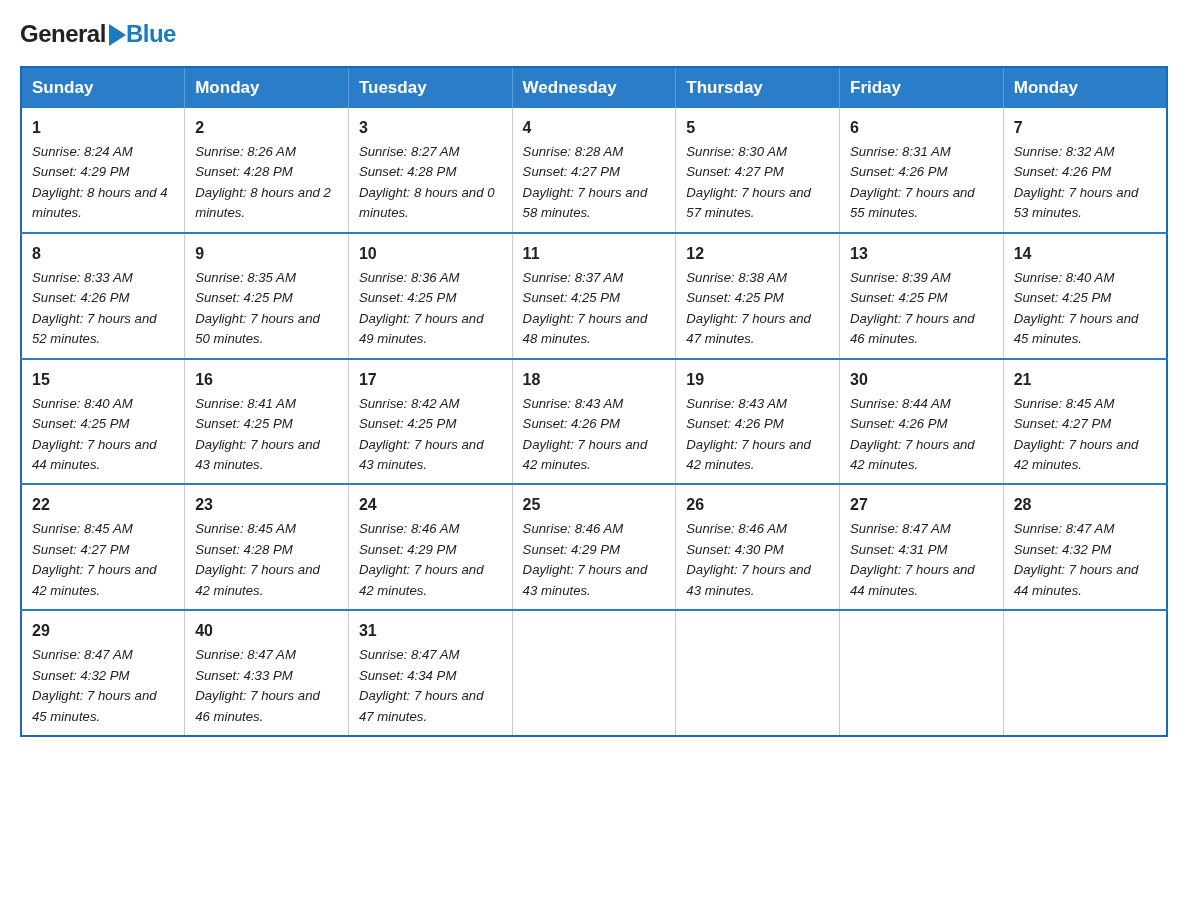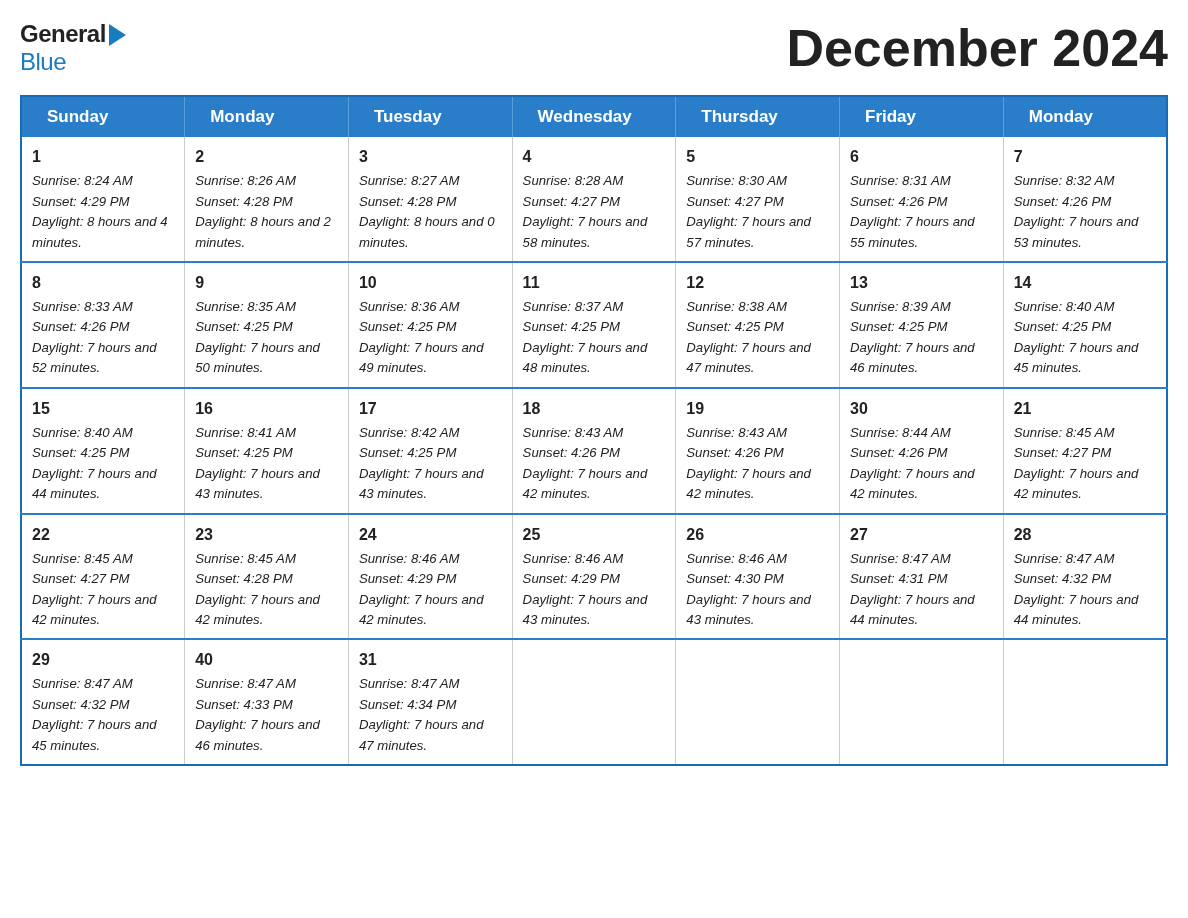--- a/index.html
+++ b/index.html
@@ -34,21 +34,21 @@
     .calendar {
       width: 100%;
       border-collapse: collapse;
       border: 2px solid #1a6bb5;
     }
     .calendar th {
       background-color: #2a7dc9;
       color: #fff;
       font-size: 17px;
       font-weight: bold;
-      padding: 10px 25px;
+      padding: 10px 10px;
       text-align: left;
       border-right: 1px solid #5aa0d8;
     }
     .calendar th:last-child {
       border-right: none;
     }
     .calendar td {
       vertical-align: top;
       padding: 8px 10px;
       border-right: 1px solid #ccc;
@@ -75,50 +75,49 @@
       font-size: 13.2px;
       line-height: 1.55;
       color: #222;
       font-style: italic;
     }
     .empty-cell {
       background: #fff;
     }
     .logo-wrap {
       display: flex;
-      flex-direction: column;
+      flex-direction: row;
     }
     .logo-general {
       font-size: 24px;
       font-weight: bold;
       color: #222;
       letter-spacing: -0.5px;
     }
     .logo-blue-word {
       font-size: 24px;
-      font-weight: normal;
+      font-weight: bold;
       color: #1a7cc0;
       letter-spacing: -0.5px;
     }
   </style>
 </head>
 <body>
 
 <div class="header-area">
   <div class="logo-wrap">
     <div style="display:flex;align-items:center;">
       <span class="logo-general">General</span>
       <span style="display:inline-block;width:0;height:0;border-top:11px solid transparent;border-bottom:11px solid transparent;border-left:17px solid #1a7cc0;margin-left:3px;margin-bottom:-2px;"></span>
     </div>
     <div>
       <span class="logo-blue-word">Blue</span>
     </div>
   </div>
   <div class="title-area">
-    <div class="month-title">December 2024</div>
   </div>
 </div>
 
 <table class="calendar">
   <thead>
     <tr>
     <th>Sunday</th>
         <th>Monday</th>
         <th>Tuesday</th>
         <th>Wednesday</th>

